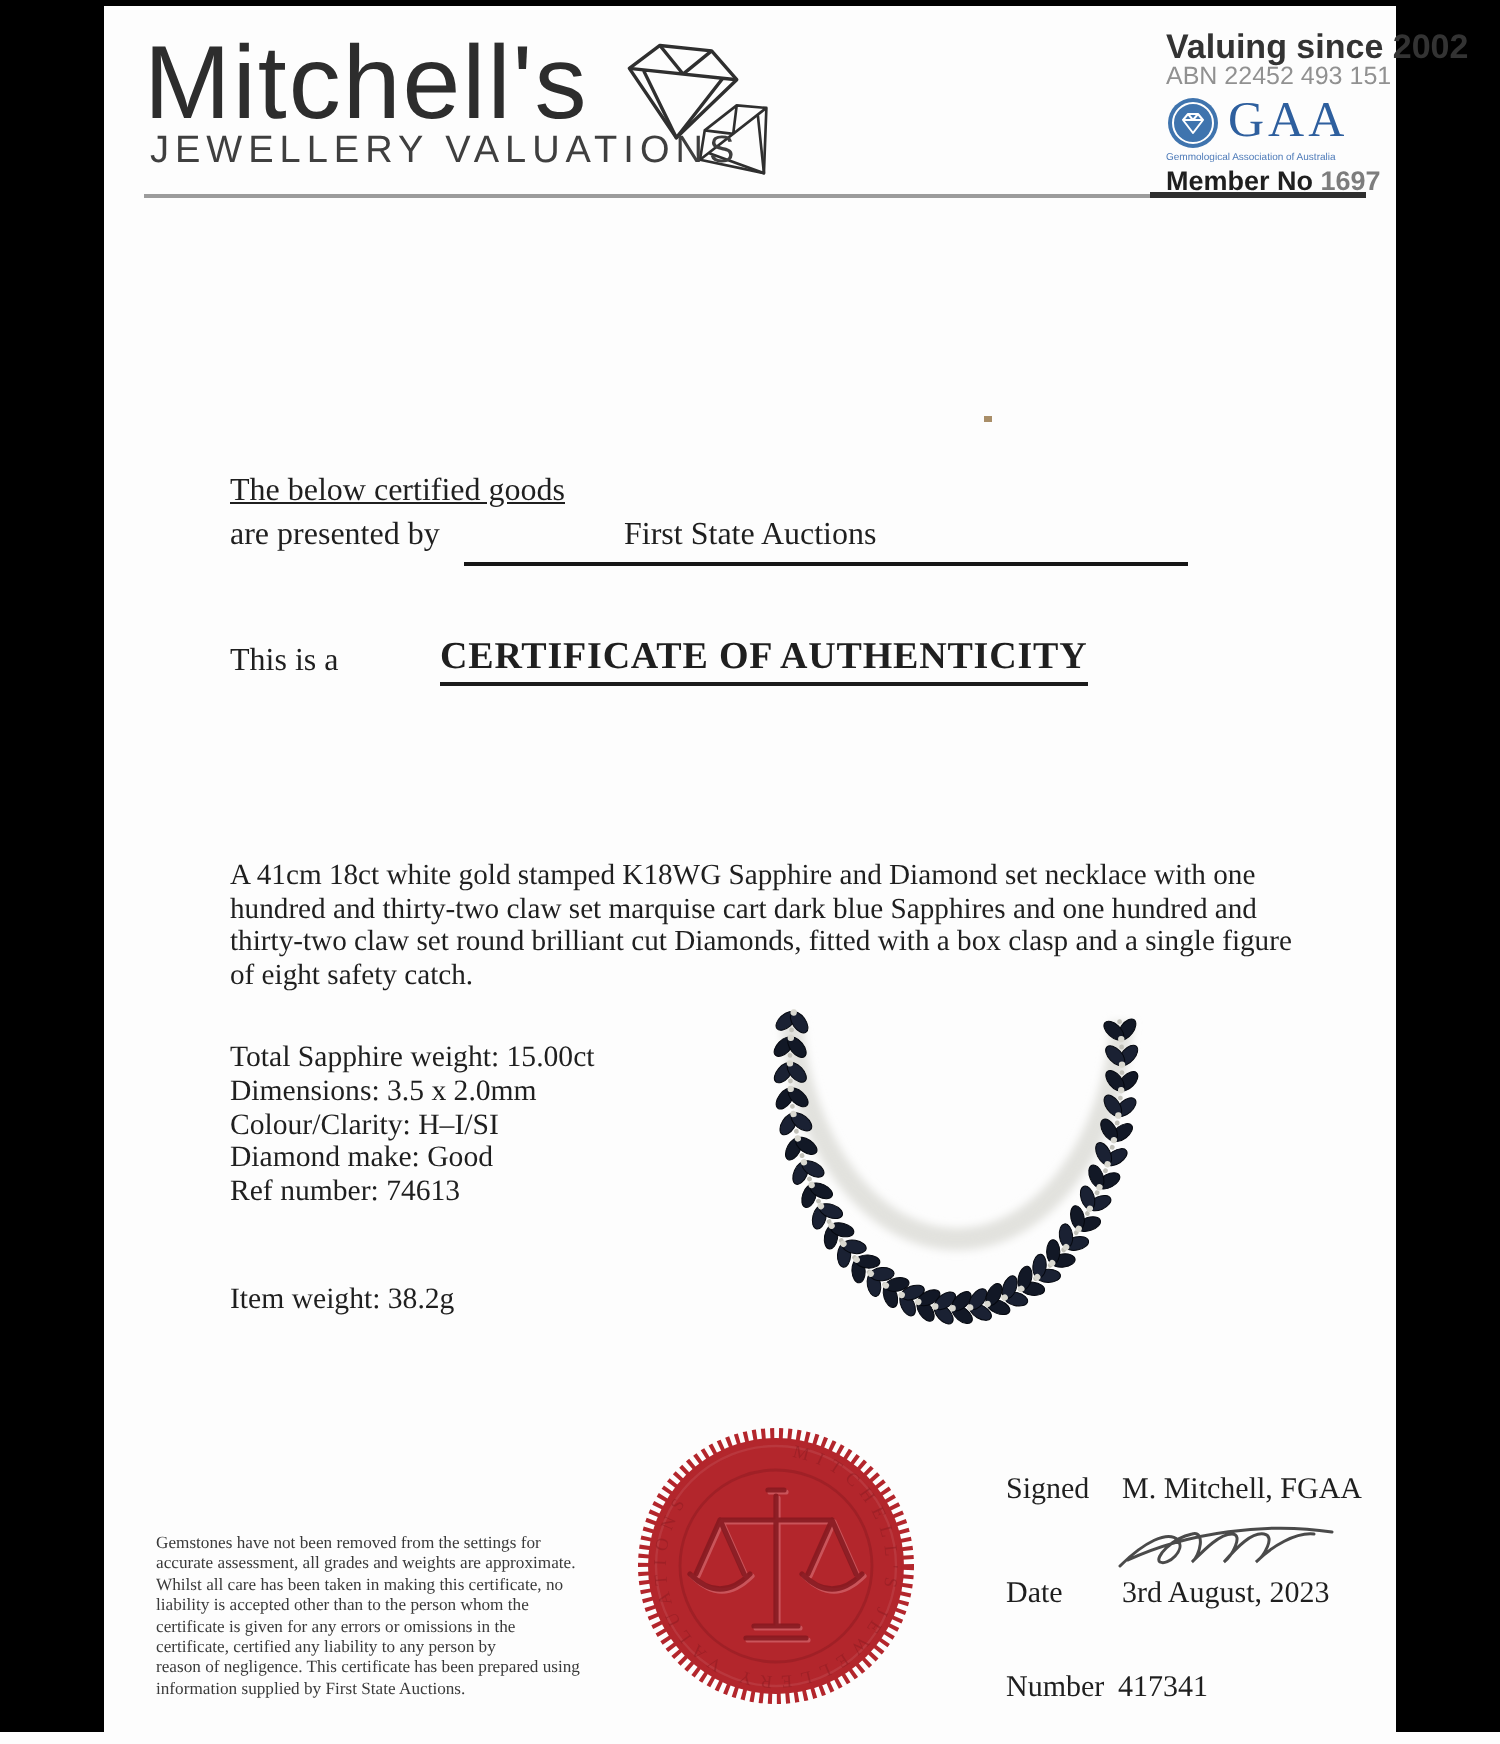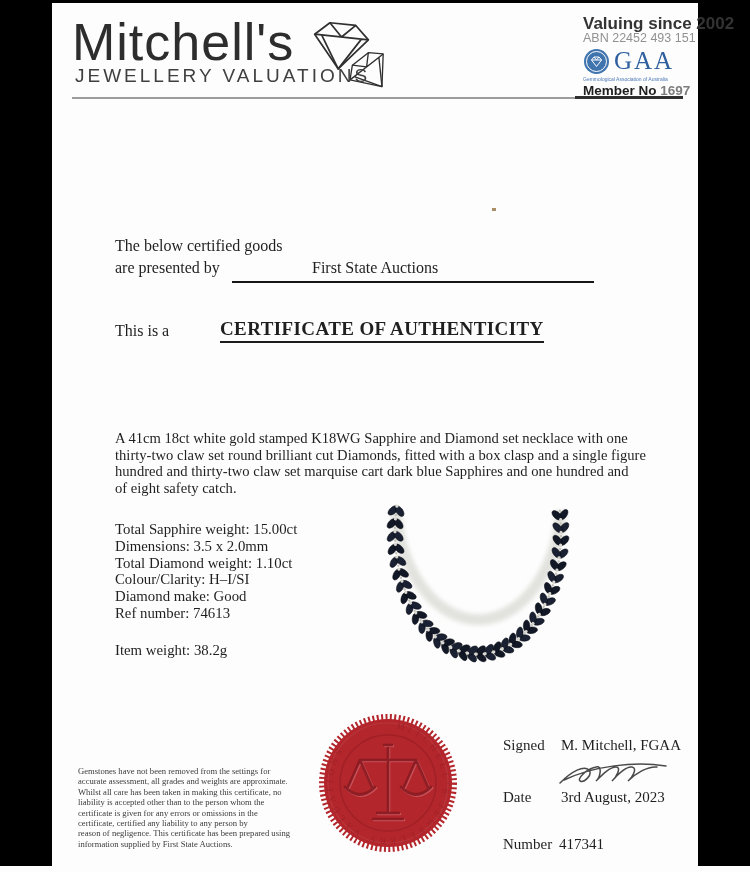--- a/index.html
+++ b/index.html
@@ -20,21 +20,21 @@
   .tagline{left:583px;top:14px;font-family:"Liberation Sans",sans-serif;font-weight:bold;
            font-size:17px;color:#333;}
   .abn{left:583px;top:31px;font-family:"Liberation Sans",sans-serif;font-size:12.5px;color:#919191;}
   .gaa-row{left:583px;top:47px;display:flex;align-items:center;}
   .gaa-text{font-family:"Liberation Serif",serif;font-size:25px;color:#2e5f9e;letter-spacing:2px;margin-left:4px;}
   .gaa-caption{left:583px;top:76px;font-family:"Liberation Sans",sans-serif;font-size:5px;color:#4d7ab8;}
   .member{left:583px;top:83px;font-family:"Liberation Sans",sans-serif;font-size:13.5px;color:#1f1f1f;}
   .member b{font-weight:bold;}
   .member span.no{color:#7d7d7d;font-weight:bold;}
   
-  .pres1{left:115px;top:237px;font-size:16px;}
+  .pres1{left:115px;top:237px;font-size:16px;text-decoration:underline;}
   .pres2{left:115px;top:259px;font-size:16px;}
   .pres-line{left:232px;top:281px;width:362px;height:1.6px;background:#161616;}
   .presenter{left:312px;top:259px;font-size:16px;}
   
   .title-prefix{left:115px;top:322px;font-size:16px;}
   .title-heading{left:220px;top:318px;font-size:19px;font-weight:bold;letter-spacing:.4px;
                  border-bottom:2px solid #1c1c1c;padding-bottom:1px;}
   
   .desc{font-size:14.6px;line-height:16.6px;}
   .desc div{white-space:nowrap;}
@@ -103,29 +103,28 @@
   <div class="abs pres1">The below certified goods</div>
   <div class="abs pres2">are presented by</div>
   <div class="abs pres-line"></div>
   <div class="abs presenter">First State Auctions</div>
 
   <div class="abs title-prefix">This is a</div>
   <div class="abs title-heading">CERTIFICATE OF AUTHENTICITY</div>
 
   <div class="abs desc">
     <div>A 41cm 18ct white gold stamped K18WG Sapphire and Diamond set necklace with one</div>
+    <div>hundred and thirty-two claw set marquise cart dark blue Sapphires and one hundred and</div>
     <div>thirty-two claw set round brilliant cut Diamonds, fitted with a box clasp and a single figure</div>
-    <div>hundred and thirty-two claw set marquise cart dark blue Sapphires and one hundred and</div>
     <div>of eight safety catch.</div>
   </div>
 
   <div class="abs specs">
     <div>Total Sapphire weight: 15.00ct</div>
     <div>Dimensions: 3.5 x 2.0mm</div>
-    <div>Total Diamond weight: 1.10ct</div>
     <div>Colour/Clarity: H–I/SI</div>
     <div>Diamond make: Good</div>
     <div>Ref number: 74613</div>
   </div>
   <div class="abs item-weight">Item weight: 38.2g</div>
 
   <svg class="abs" style="left:360px;top:492px;" width="240" height="185" viewBox="0 0 240 185">
     <defs>
         <filter id="soft">
           <feGaussianBlur stdDeviation="2.2"></feGaussianBlur>

